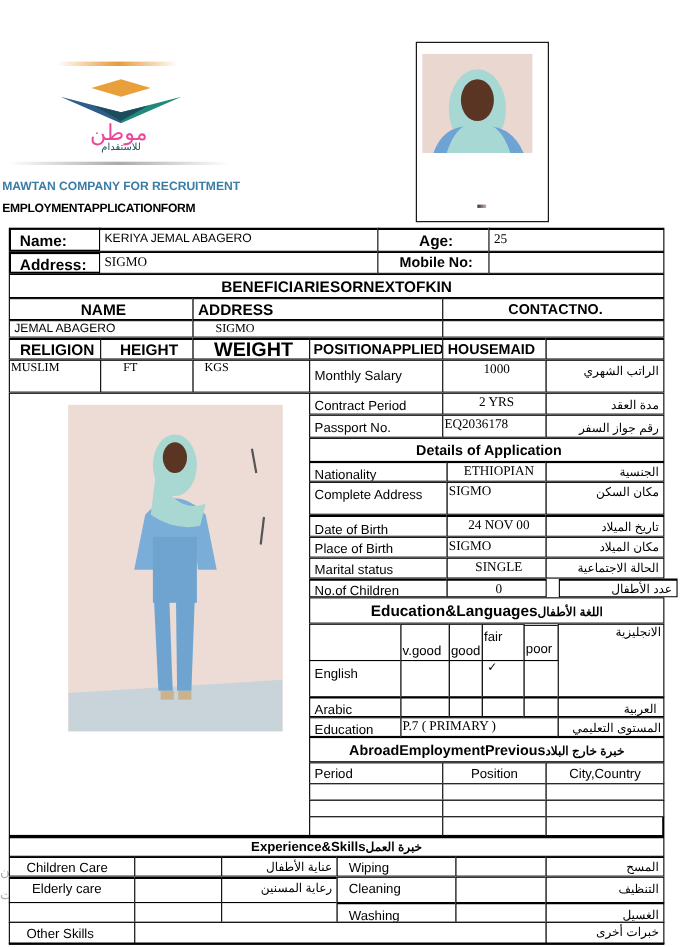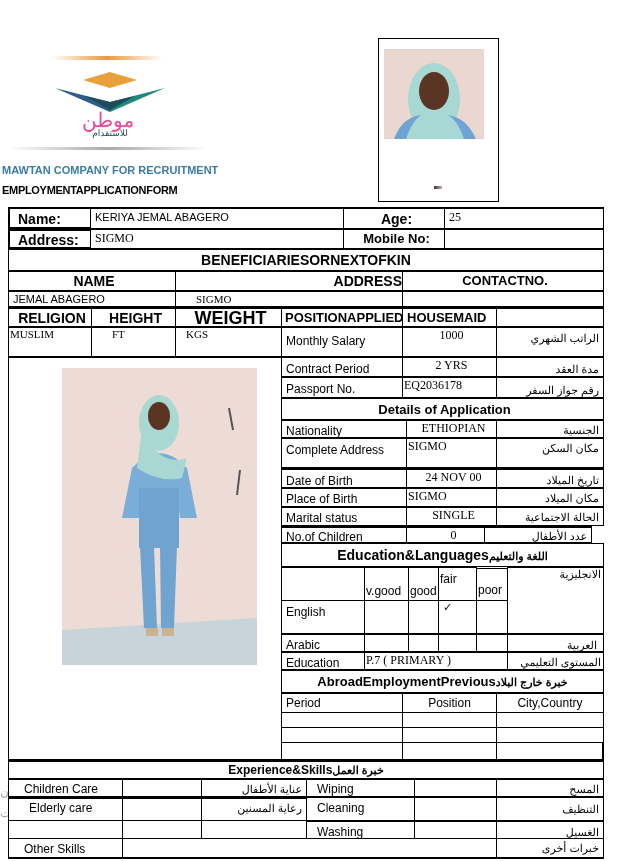--- a/index.html
+++ b/index.html
@@ -66,21 +66,21 @@
 <div class="cell bold" style="left:343px;top:207px;width:103px;height:22px;font-size:14px;text-align:center;line-height:20px;border-top-width:2px">Age:</div>
 <div class="cell serif" style="left:444px;top:207px;width:160px;height:22px;font-size:12px;line-height:16px;border-top-width:2px">25</div>
 
 <div class="cell thick bold" style="left:8px;top:229px;width:84px;height:20px;font-size:14px;padding-left:8px;line-height:18px">Address:</div>
 <div class="cell serif" style="left:90px;top:229px;width:255px;height:20px;font-size:12px;line-height:16px">SIGMO</div>
 <div class="cell bold" style="left:343px;top:229px;width:103px;height:20px;font-size:13px;text-align:center;line-height:18px">Mobile No:</div>
 <div class="cell" style="left:444px;top:229px;width:160px;height:20px"></div>
 
 <div class="cell hdr" style="left:8px;top:249px;width:596px;height:22px;font-size:14px;line-height:20px;padding-left:0">BENEFICIARIESORNEXTOFKIN</div>
 <div class="cell bold" style="left:8px;top:271px;width:168px;height:20px;font-size:14px;text-align:center;line-height:18px">NAME</div>
-<div class="cell bold" style="left:175px;top:271px;width:228px;height:20px;font-size:14px;text-align:right;line-height:18px">ADDRESS</div>
+<div class="cell bold" style="left:175px;top:271px;width:228px;height:20px;font-size:14px;text-align:left;line-height:18px">ADDRESS</div>
 <div class="cell bold" style="left:402px;top:271px;width:202px;height:20px;font-size:13px;text-align:center;line-height:18px">CONTACTNO.</div>
 <div class="cell" style="left:8px;top:291px;width:168px;height:16px;font-size:11px;line-height:14px">JEMAL ABAGERO</div>
 <div class="cell serif" style="left:175px;top:291px;width:228px;height:16px;font-size:11px;line-height:14px;padding-left:20px">SIGMO</div>
 <div class="cell" style="left:402px;top:291px;width:202px;height:16px"></div>
 
 <div class="cell bold" style="left:8px;top:307px;width:84px;height:20px;font-size:14px;text-align:center;line-height:18px;border-top-width:2px">RELIGION</div>
 <div class="cell bold" style="left:91px;top:307px;width:85px;height:20px;font-size:14px;text-align:center;line-height:18px;border-top-width:2px">HEIGHT</div>
 <div class="cell bold" style="left:175px;top:307px;width:107px;height:20px;font-size:18px;text-align:center;line-height:18px;border-top-width:2px">WEIGHT</div>
 <div class="cell bold" style="left:281px;top:307px;width:122px;height:20px;font-size:13px;line-height:18px;padding-left:3px;border-top-width:2px">POSITIONAPPLIED</div>
 <div class="cell bold" style="left:402px;top:307px;width:95px;height:20px;font-size:13px;line-height:18px;border-top-width:2px">HOUSEMAID</div>
@@ -137,24 +137,24 @@
 <div class="cell lbl" style="left:281px;top:488px;width:126px;height:19px;line-height:20px">Place of Birth</div>
 <div class="cell serif" style="left:406px;top:488px;width:91px;height:19px;font-size:12px;padding-left:1px">SIGMO</div>
 <div class="cell ar" style="left:496px;top:488px;width:108px;height:19px;line-height:18px;padding-right:4px">مكان الميلاد</div>
 
 <div class="cell lbl" style="left:281px;top:507px;width:126px;height:19px;line-height:20px">Marital status</div>
 <div class="cell serif" style="left:406px;top:507px;width:91px;height:19px;font-size:12px;text-align:center">SINGLE</div>
 <div class="cell ar" style="left:496px;top:507px;width:108px;height:19px;line-height:18px;padding-right:4px">الحالة الاجتماعية</div>
 
 <div class="cell lbl" style="left:281px;top:526px;width:126px;height:17px;line-height:18px;border-top-width:2px">No.of Children</div>
 <div class="cell serif" style="left:406px;top:526px;width:91px;height:17px;font-size:12px;text-align:center;border-top-width:2px">0</div>
-<div class="cell ar" style="left:484px;top:526px;width:108px;height:17px;line-height:16px;padding-right:4px;border-top-width:2px">عدد الأطفال</div>
+<div class="cell ar" style="left:508px;top:526px;width:108px;height:17px;line-height:16px;padding-right:4px;border-top-width:2px">عدد الأطفال</div>
 
 <div class="cell hdr" style="left:281px;top:543px;width:323px;height:24px;font-size:14px;line-height:22px;padding-left:0">
-  <span>Education&amp;Languages</span><span style="font-size:11px">اللغة والتعليم</span>
+  <span>Education&amp;Languages</span><span style="font-size:11px">اللغة الأطفال</span>
 </div>
 
 <div class="cell" style="left:281px;top:567px;width:84px;height:34px"></div>
 <div class="cell lbl" style="left:364px;top:567px;width:45px;height:34px;padding:16px 0 0 1px">v.good</div>
 <div class="cell lbl" style="left:408px;top:567px;width:31px;height:34px;padding:16px 0 0 1px">good</div>
 <div class="cell lbl" style="left:438px;top:567px;width:39px;height:34px;padding:4px 0 0 1px">fair</div>
 <div class="cell lbl" style="left:476px;top:568px;width:32px;height:34px;padding:14px 0 0 1px">poor</div>
 <div class="cell ar" style="left:507px;top:567px;width:97px;height:67px;padding-right:2px">الانجليزية</div>
 
 <div class="cell lbl" style="left:281px;top:600px;width:84px;height:34px;line-height:22px">English</div>

